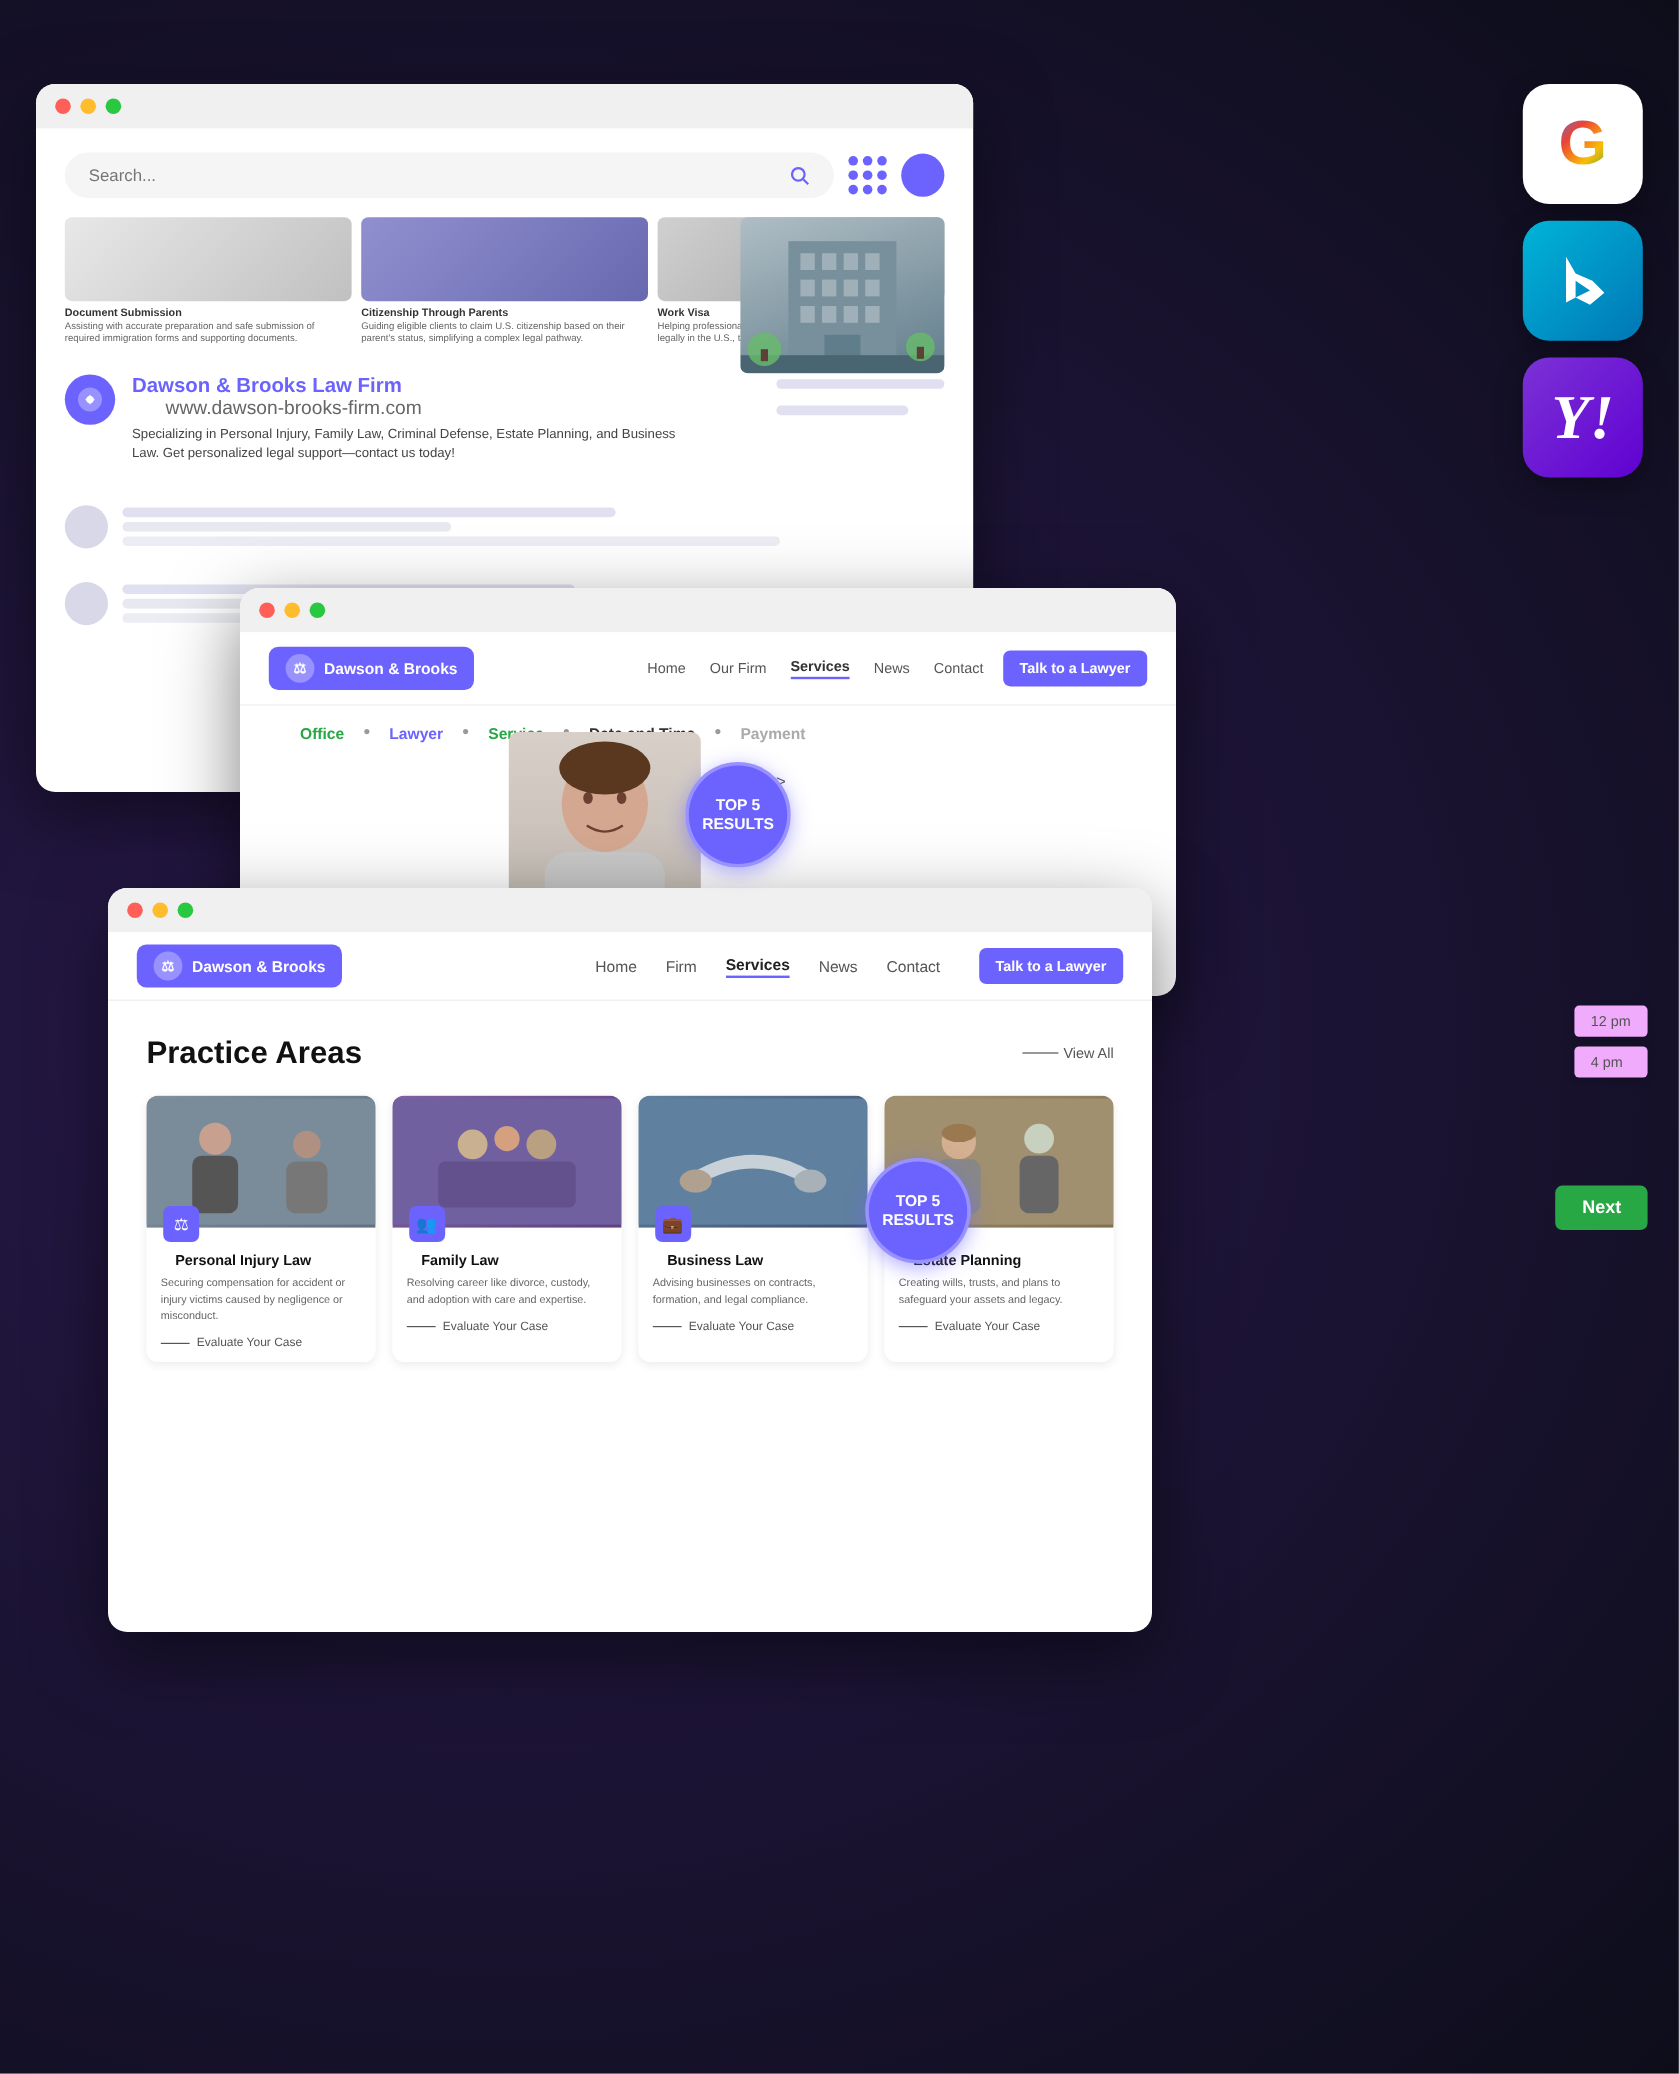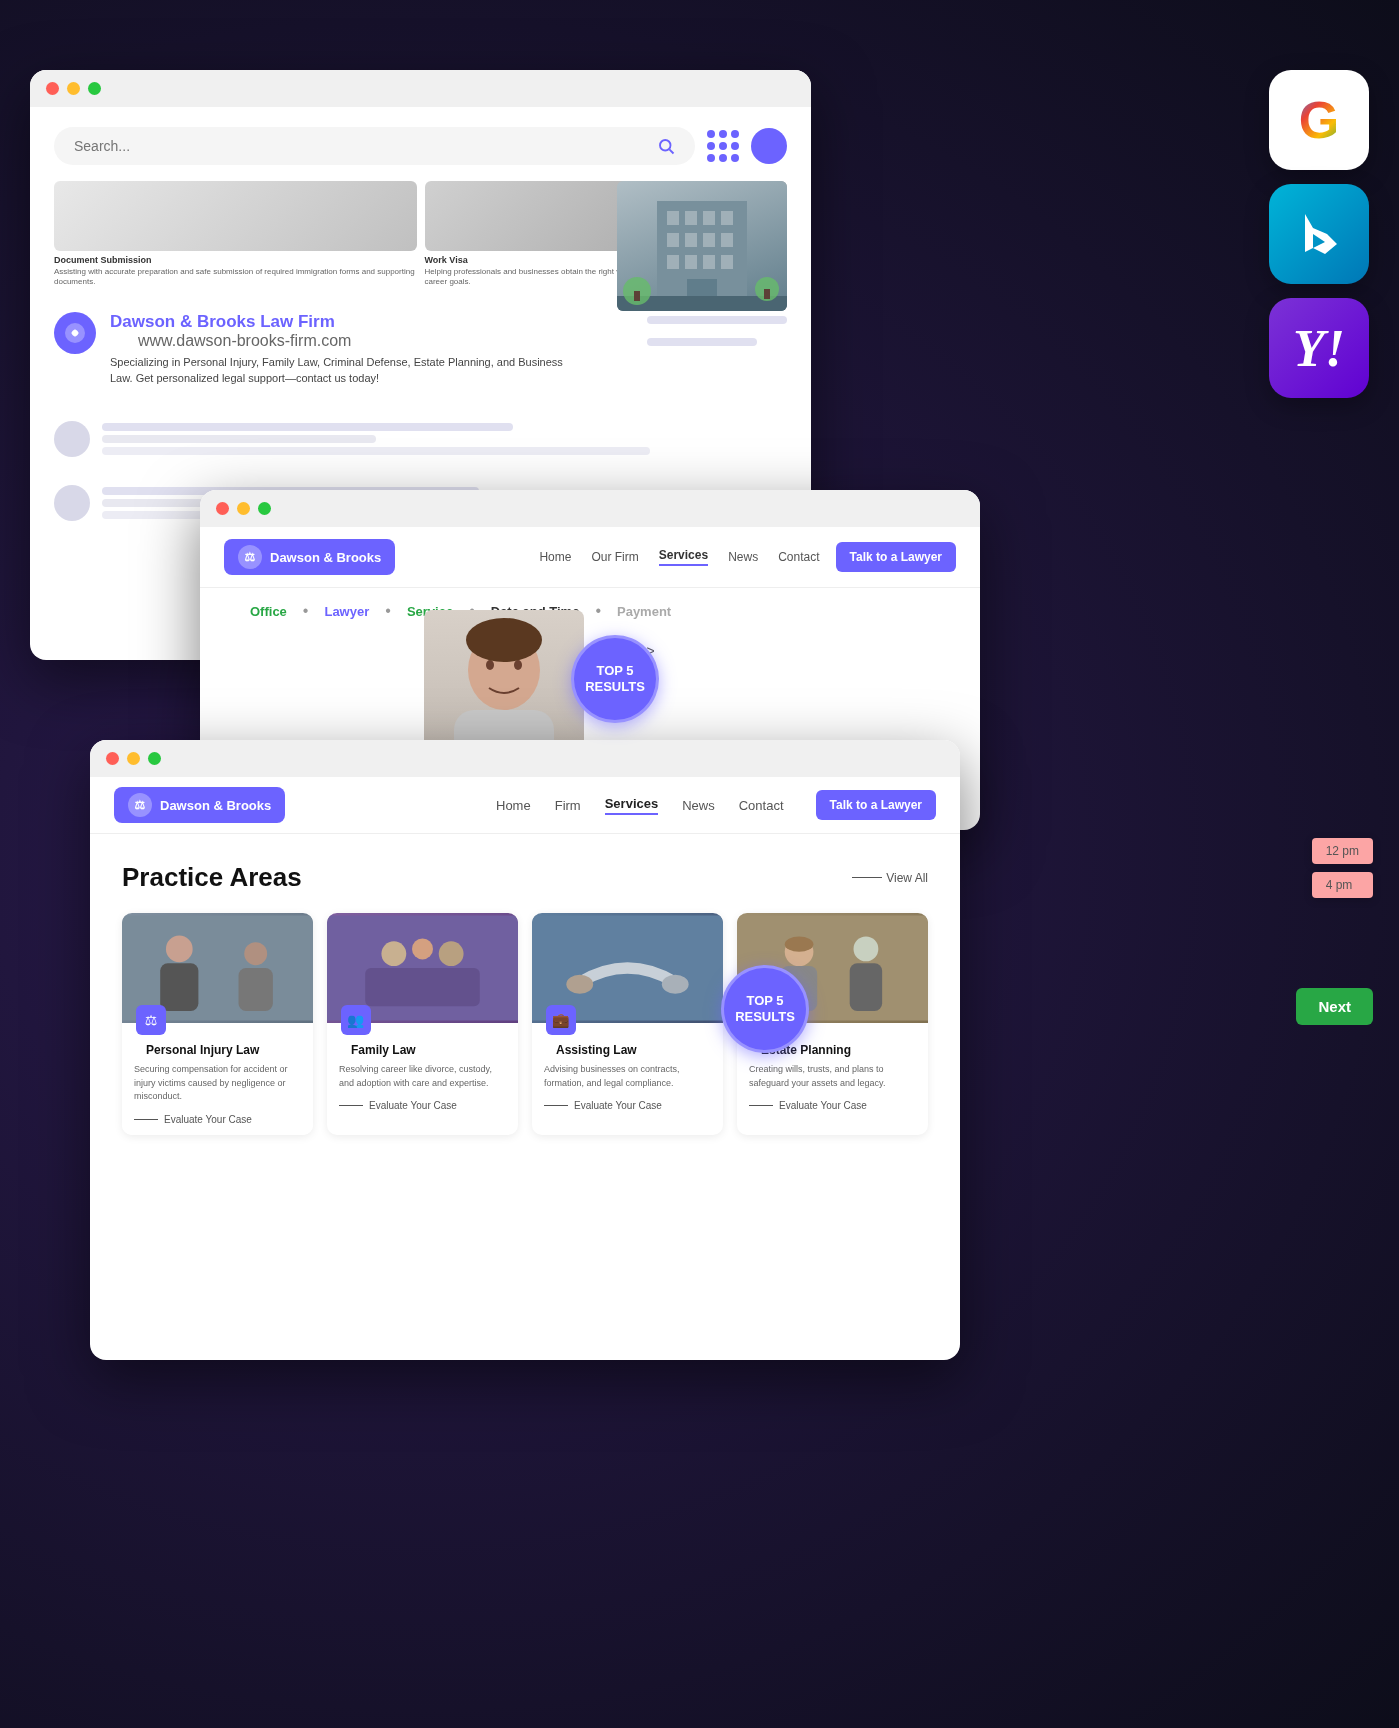--- a/index.html
+++ b/index.html
@@ -419,21 +419,21 @@
     .time-slots {
       position: absolute;
       right: 26px;
       top: 838px;
       display: flex;
       flex-direction: column;
       gap: 8px;
       z-index: 4;
     }
     .time-slot {
-      background: #fca5a5;
+      background: #f0abfc;
       border-radius: 4px;
       padding: 6px 14px;
       font-size: 12px;
       color: #555;
       box-shadow: 0 2px 8px rgba(0,0,0,0.2);
     }
 
     
     .next-btn-wrap {
       position: absolute;
@@ -481,20 +481,25 @@
         <div class="grid-dot"></div>
     </div>
     <div class="user-avatar"></div>
   </div>
 
   <div style="position:relative; padding: 0 24px; display: flex; gap: 8px; margin-bottom: 8px;">
     <div class="thumb-item">
       <div class="thumb-img thumb-doc"></div>
       <div class="thumb-title">Document Submission</div>
       <div class="thumb-desc">Assisting with accurate preparation and safe submission of required immigration forms and supporting documents.</div>
+    </div>
+    <div class="thumb-item">
+      <div class="thumb-img thumb-citizen"></div>
+      <div class="thumb-title">Citizenship Through Parents</div>
+      <div class="thumb-desc">Guiding eligible clients to claim U.S. citizenship based on their parent's status, simplifying a complex legal pathway.</div>
     </div>
     <div class="thumb-item">
       <div class="thumb-img thumb-visa"></div>
       <div class="thumb-title">Work Visa</div>
       <div class="thumb-desc">Helping professionals and businesses obtain the right visa to work legally in the U.S., tailored to your career goals.</div>
     </div>
 
     <div style="position:absolute; right: 24px; top: 0;">
       <div style="width:170px; height:130px; background: linear-gradient(160deg, #b0bec5 0%, #607d8b 100%); border-radius: 6px; position:relative; overflow:hidden;">
 
@@ -698,21 +703,21 @@
           <svg width="100%" height="100%" viewBox="0 0 200 110">
             <rect width="200" height="110" fill="#6080a0"></rect>
 
             <path d="M50 70 Q100 40 150 70" stroke="#c8d0d8" stroke-width="12" fill="none" stroke-linecap="round"></path>
             <ellipse cx="50" cy="72" rx="14" ry="10" fill="#b0a090"></ellipse>
             <ellipse cx="150" cy="72" rx="14" ry="10" fill="#a8b0b8"></ellipse>
           </svg>
           <div class="card-icon-badge">💼</div>
         </div>
         <div class="card-body">
-          <div class="card-title">Assisting Law</div>
+          <div class="card-title">Business Law</div>
           <div class="card-desc">Advising businesses on contracts, formation, and legal compliance.</div>
           <div class="card-eval">
             <div class="eval-line"></div>
             <span>Evaluate Your Case</span>
           </div>
         </div>
       </div>
 
       <div class="practice-card">
         <div class="card-img card-img-estate">

